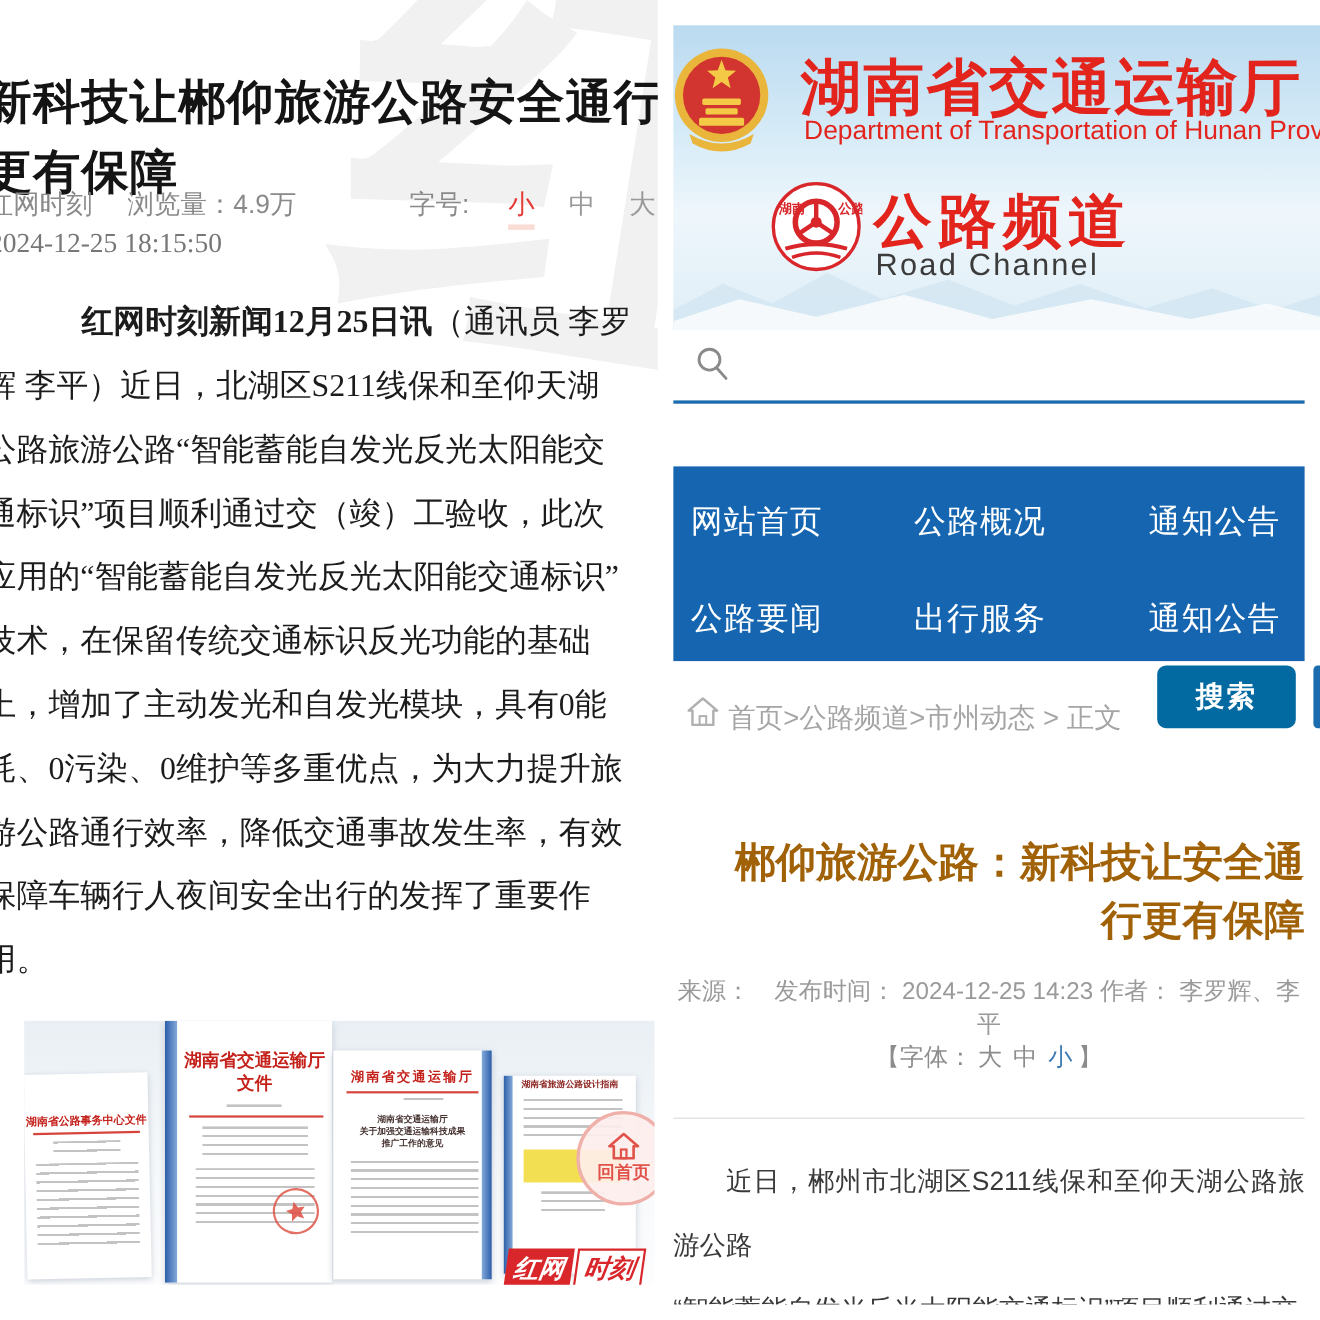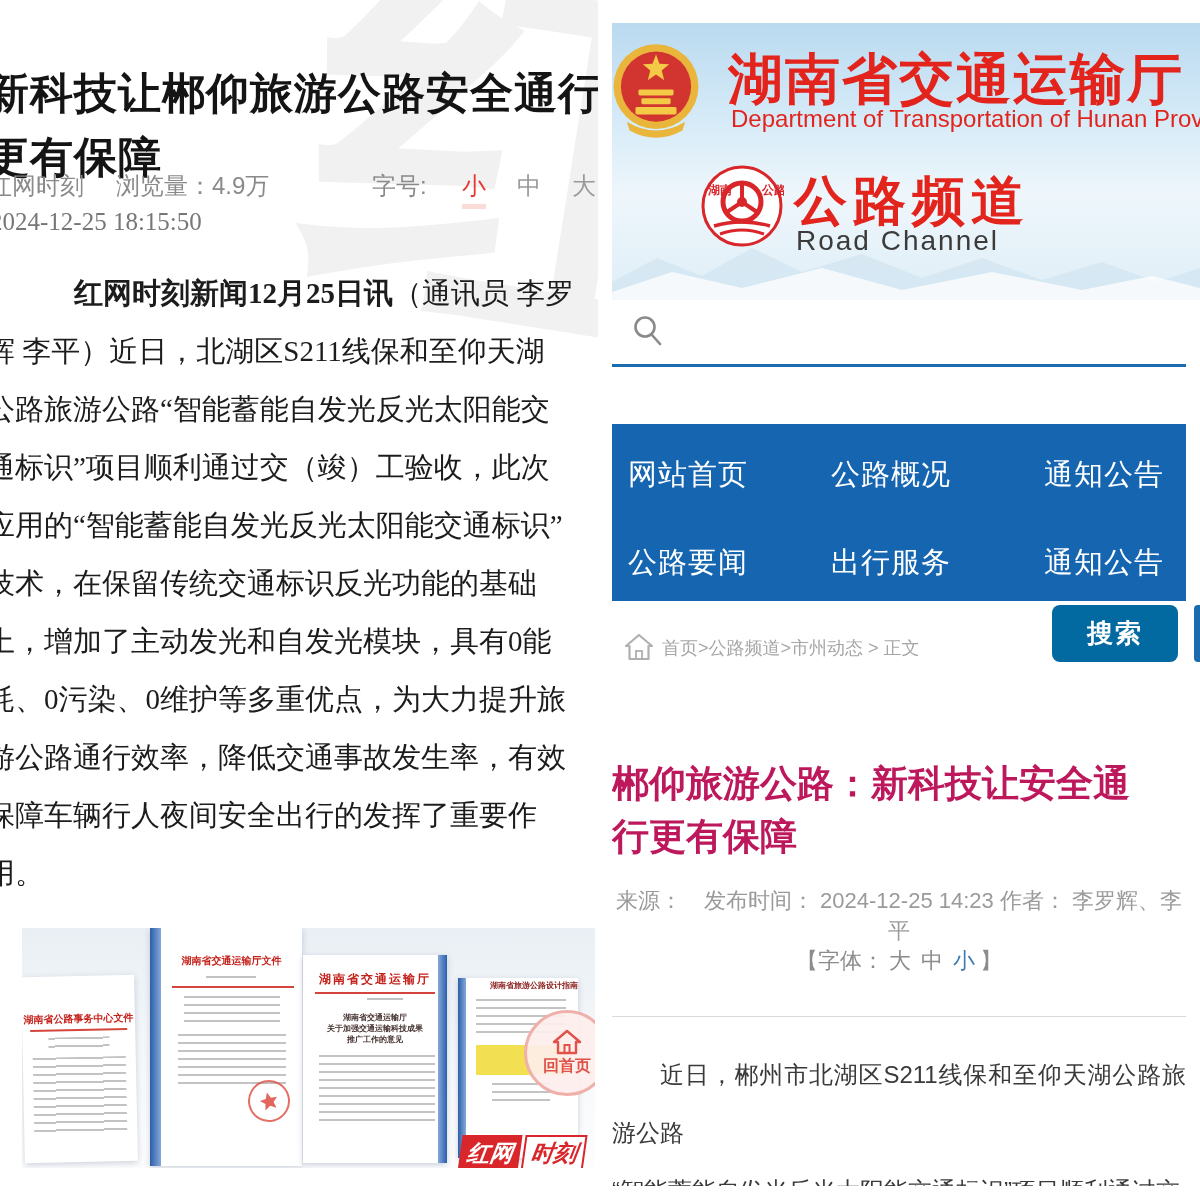--- a/index.html
+++ b/index.html
@@ -60,23 +60,23 @@
   .search-input{position:absolute;left:56px;top:312px;width:360px;height:44px;border:none;outline:none;
                 font-size:25px;color:#333;font-family:"Liberation Sans",sans-serif;background:transparent;}
   .search-input::placeholder{color:#555;opacity:1;}
   .search-btn{position:absolute;left:440px;top:305px;width:126px;height:57px;background:#0369a1;
               border-radius:8px;display:flex;align-items:center;justify-content:center;}
   .search-btn span{color:#fff;font-size:26px;font-weight:bold;letter-spacing:2px;}
   .edge-sliver{position:absolute;left:582px;top:305px;width:6px;height:57px;background:#1a6cae;
                border-radius:4px 0 0 4px;}
   .r-nav{position:absolute;left:0;top:424px;width:574px;height:177px;background:#1565b0;}
   .nav-item{position:absolute;color:#fff;font-size:29px;letter-spacing:1px;cursor:pointer;}
-  .crumb-text{position:absolute;left:50px;top:636px;font-size:18px;color:#a5a5a5;}
-  .r-title{position:absolute;left:0;top:726px;width:574px;text-align:left;font-size:37px;line-height:53px;
-           font-weight:bold;color:#be185d;white-space:pre-line;}
+  .crumb-text{position:absolute;left:50px;top:636px;font-size:25px;color:#a5a5a5;}
+  .r-title{position:absolute;left:0;top:726px;width:574px;text-align:right;font-size:37px;line-height:53px;
+           font-weight:bold;color:#a16207;white-space:pre-line;}
   .r-meta{position:absolute;left:0;top:886px;width:574px;text-align:center;font-size:22px;color:#9a9a9a;}
   .r-fontrow{position:absolute;left:0;top:946px;width:574px;text-align:center;font-size:22px;color:#8c8c8c;}
   .r-fontrow .opt{margin:0 5px;color:#8c8c8c;}
   .r-fontrow .opt-active{color:#3f7cb5;}
   .r-divider{position:absolute;left:0;top:1016px;width:574px;height:1px;background:#dadada;}
   .r-bodyclip{position:absolute;left:0;top:1046px;width:574px;height:140px;overflow:hidden;}
   .r-body{margin:0;font-size:24px;line-height:58px;color:#3a3a3a;white-space:pre-line;
           text-indent:2em;text-align:justify;}
   svg{display:block;}
 </style>
@@ -116,21 +116,21 @@
 
       <div class="doc" style="left:1px;top:48px;width:113px;height:186px;transform:rotate(-1.2deg);">
         <span class="doc-t" style="font-size:10px;margin-top:36px;">湖南省公路事务中心文件</span>
         <div class="rule"></div>
         <div class="bars" style="height:14px;margin:6px 26px;"></div>
         <div class="bars" style="height:78px;margin:6px 10px;"></div>
       </div>
 
       <div class="doc" style="left:128px;top:0;width:152px;height:238px;">
         <div class="spine" style="left:0;"></div>
-        <span class="doc-t" style="font-size:10px;margin-top:26px;margin-left:11px;">湖南省交通运输厅文件</span>
+        <span class="doc-t" style="font-size:16px;margin-top:26px;margin-left:11px;">湖南省交通运输厅文件</span>
         <div class="bars" style="height:6px;margin:8px 46px 4px 56px;"></div>
         <div class="rule" style="margin-left:22px;"></div>
         <div class="bars" style="height:30px;margin:8px 22px 6px 34px;"></div>
         <div class="bars" style="height:56px;margin:8px 16px 0 28px;"></div>
         <div class="seal" style="left:98px;top:152px;">
           <svg width="22" height="22" viewBox="0 0 20 20">
             <polygon points="10,2 12.4,7.6 18,8 13.8,11.8 15.2,17.6 10,14.4 4.8,17.6 6.2,11.8 2,8 7.6,7.6" fill="#dd4b3e" opacity="0.85"></polygon>
           </svg>
         </div>
       </div>
@@ -141,21 +141,21 @@
         <div class="rule" style="margin:4px 12px;"></div>
         <div class="bars" style="height:6px;margin:4px 44px 0 64px;"></div>
         <span class="doc3-sub">湖南省交通运输厅
 关于加强交通运输科技成果
 推广工作的意见</span>
         <div class="bars" style="height:70px;margin:10px 12px 0 16px;"></div>
       </div>
 
       <div class="doc" style="left:436px;top:50px;width:120px;height:180px;">
         <div class="spine" style="left:0;width:8px;"></div>
-        <span class="doc-t" style="font-size:8px;color:#8b2320;margin-top:2px;text-align:right;">湖南省旅游公路设计指南</span>
+        <span class="doc-t" style="font-size:8px;color:#8b2320;margin-top:2px;">湖南省旅游公路设计指南</span>
         <div class="bars" style="height:40px;margin:8px 12px 0 18px;"></div>
         <div class="bars hl" style="height:30px;margin:6px 12px 0 18px;background-color:#f3df52;"></div>
         <div class="bars" style="height:20px;margin:8px 28px 0 34px;"></div>
       </div>
 
       <div class="backhome">
         <svg width="30" height="26" viewBox="0 0 30 26">
           <path d="M15 2 L28 13 L24 13 L24 24 L6 24 L6 13 L2 13 Z" fill="none" stroke="#e0524a" stroke-width="2.4" stroke-linejoin="round"></path>
           <rect x="12.5" y="16" width="5" height="8" fill="none" stroke="#e0524a" stroke-width="2"></rect>
         </svg>

